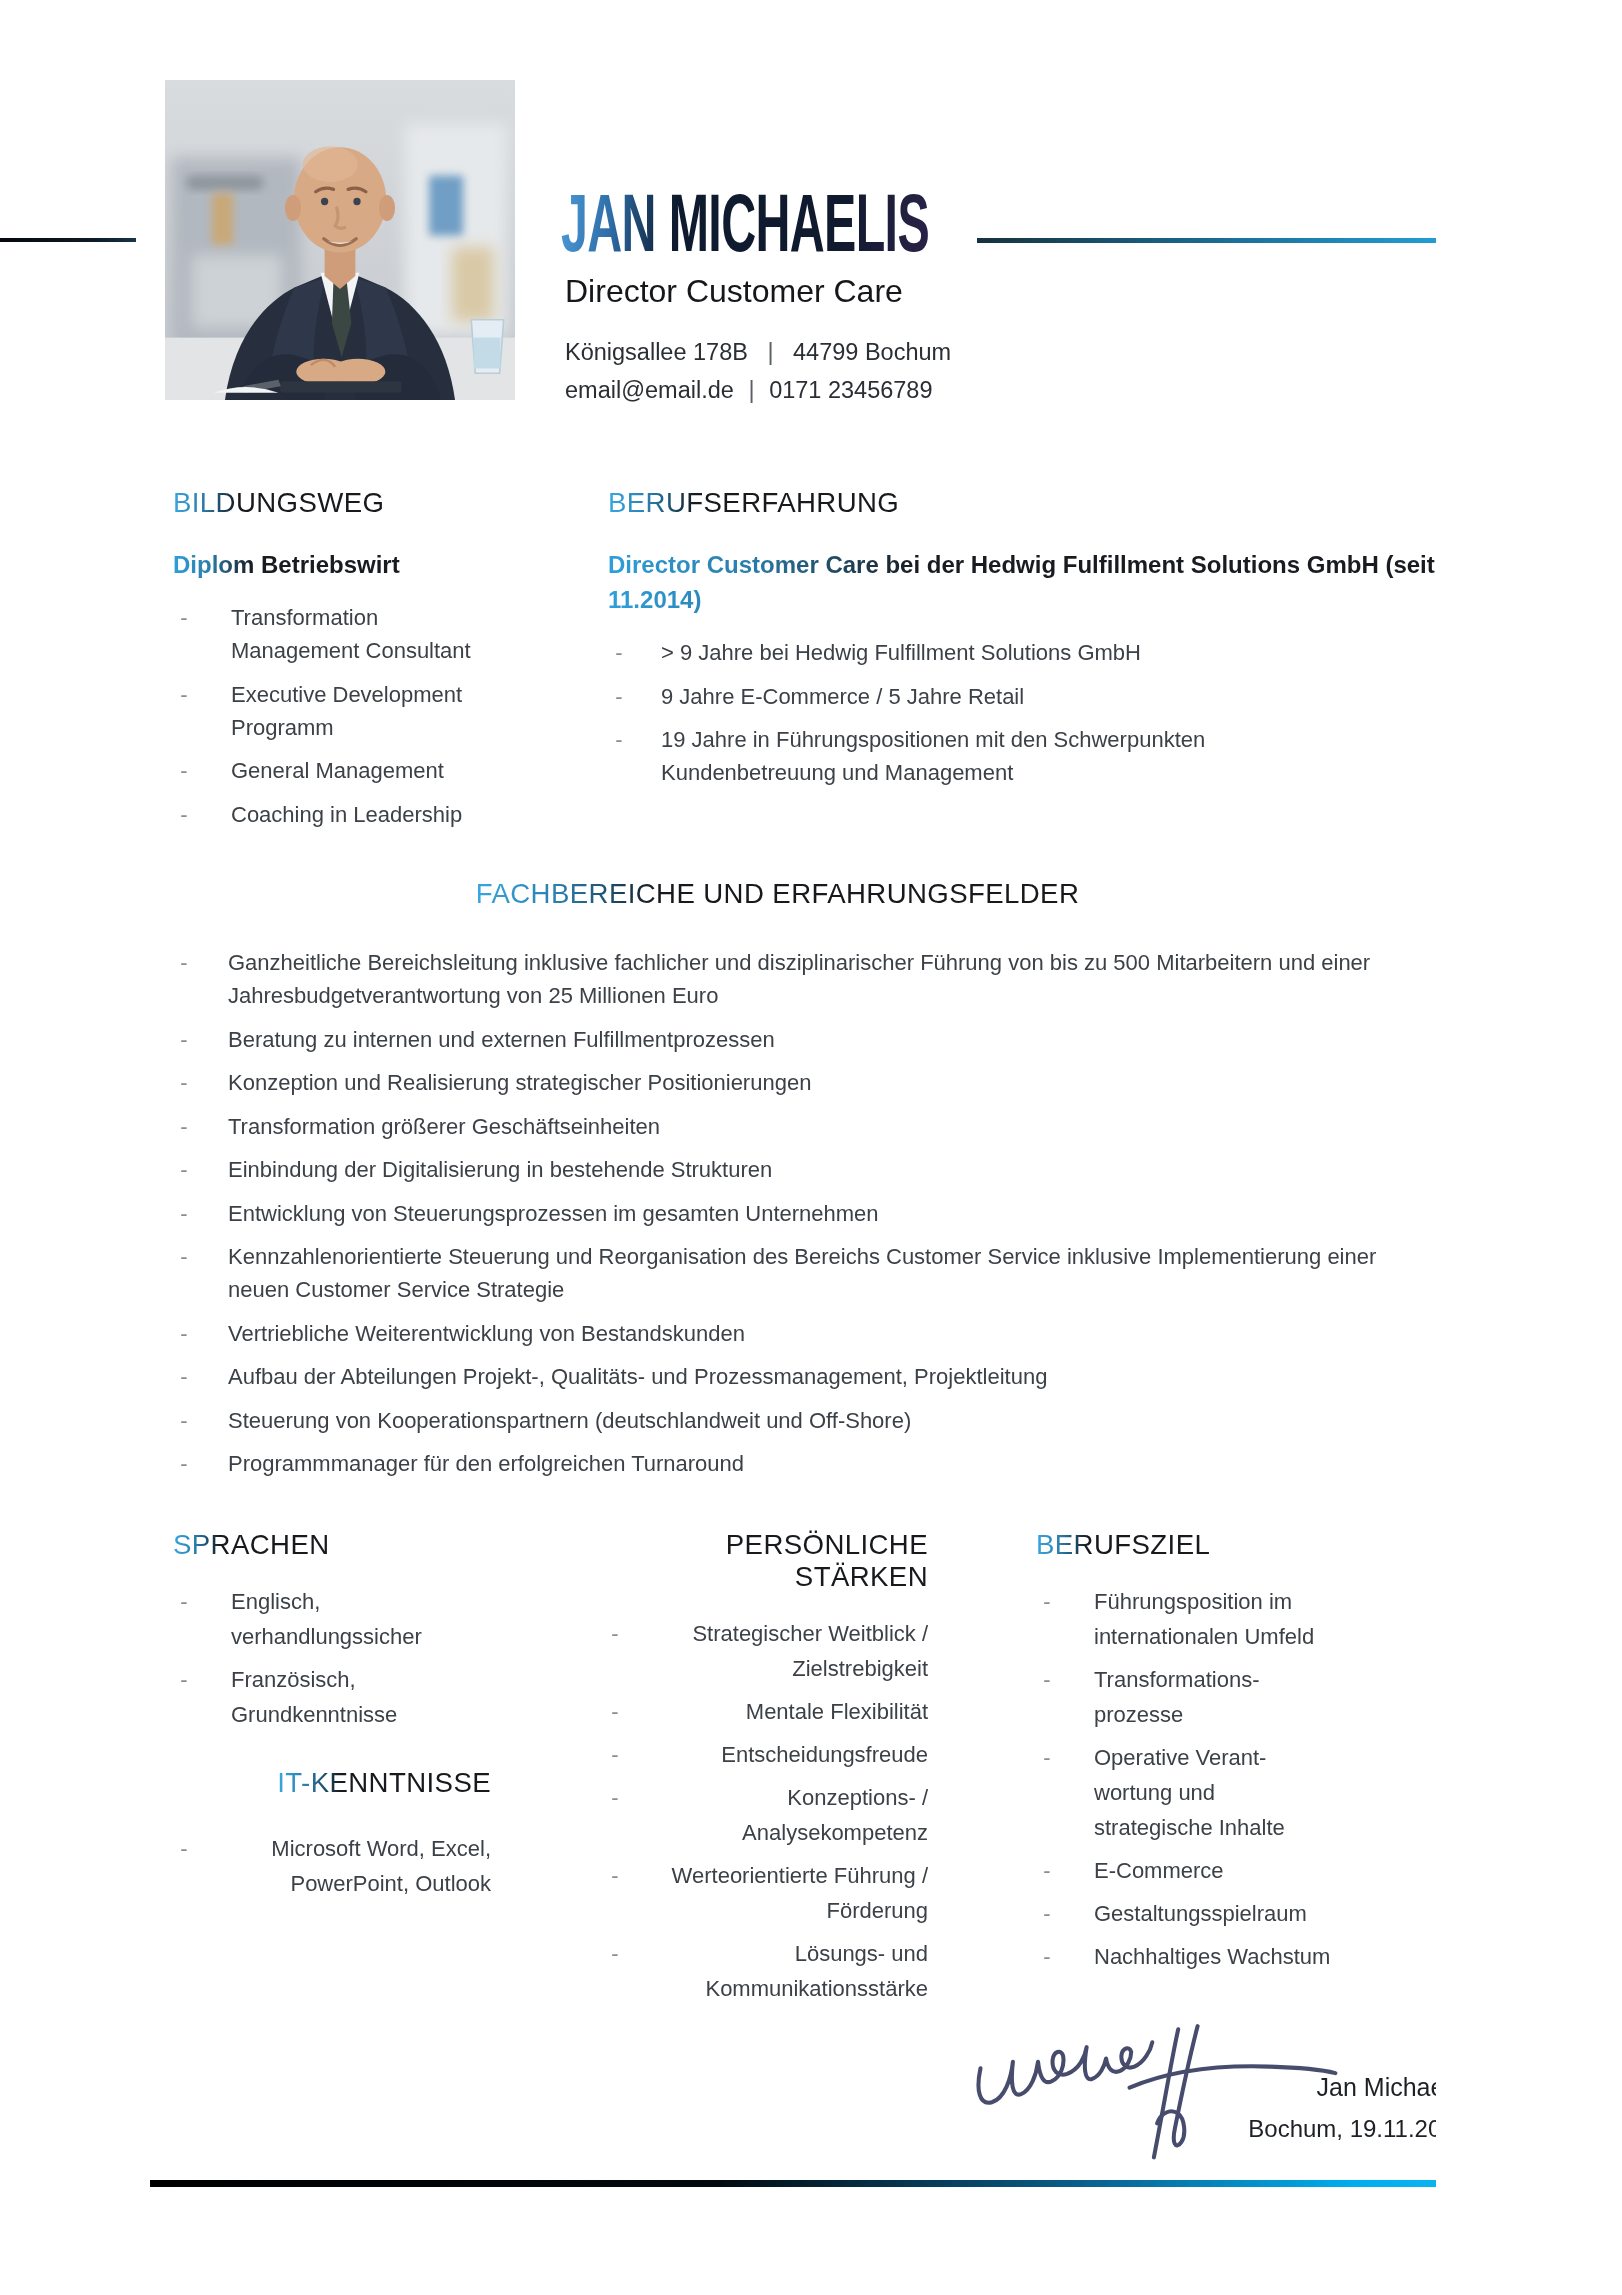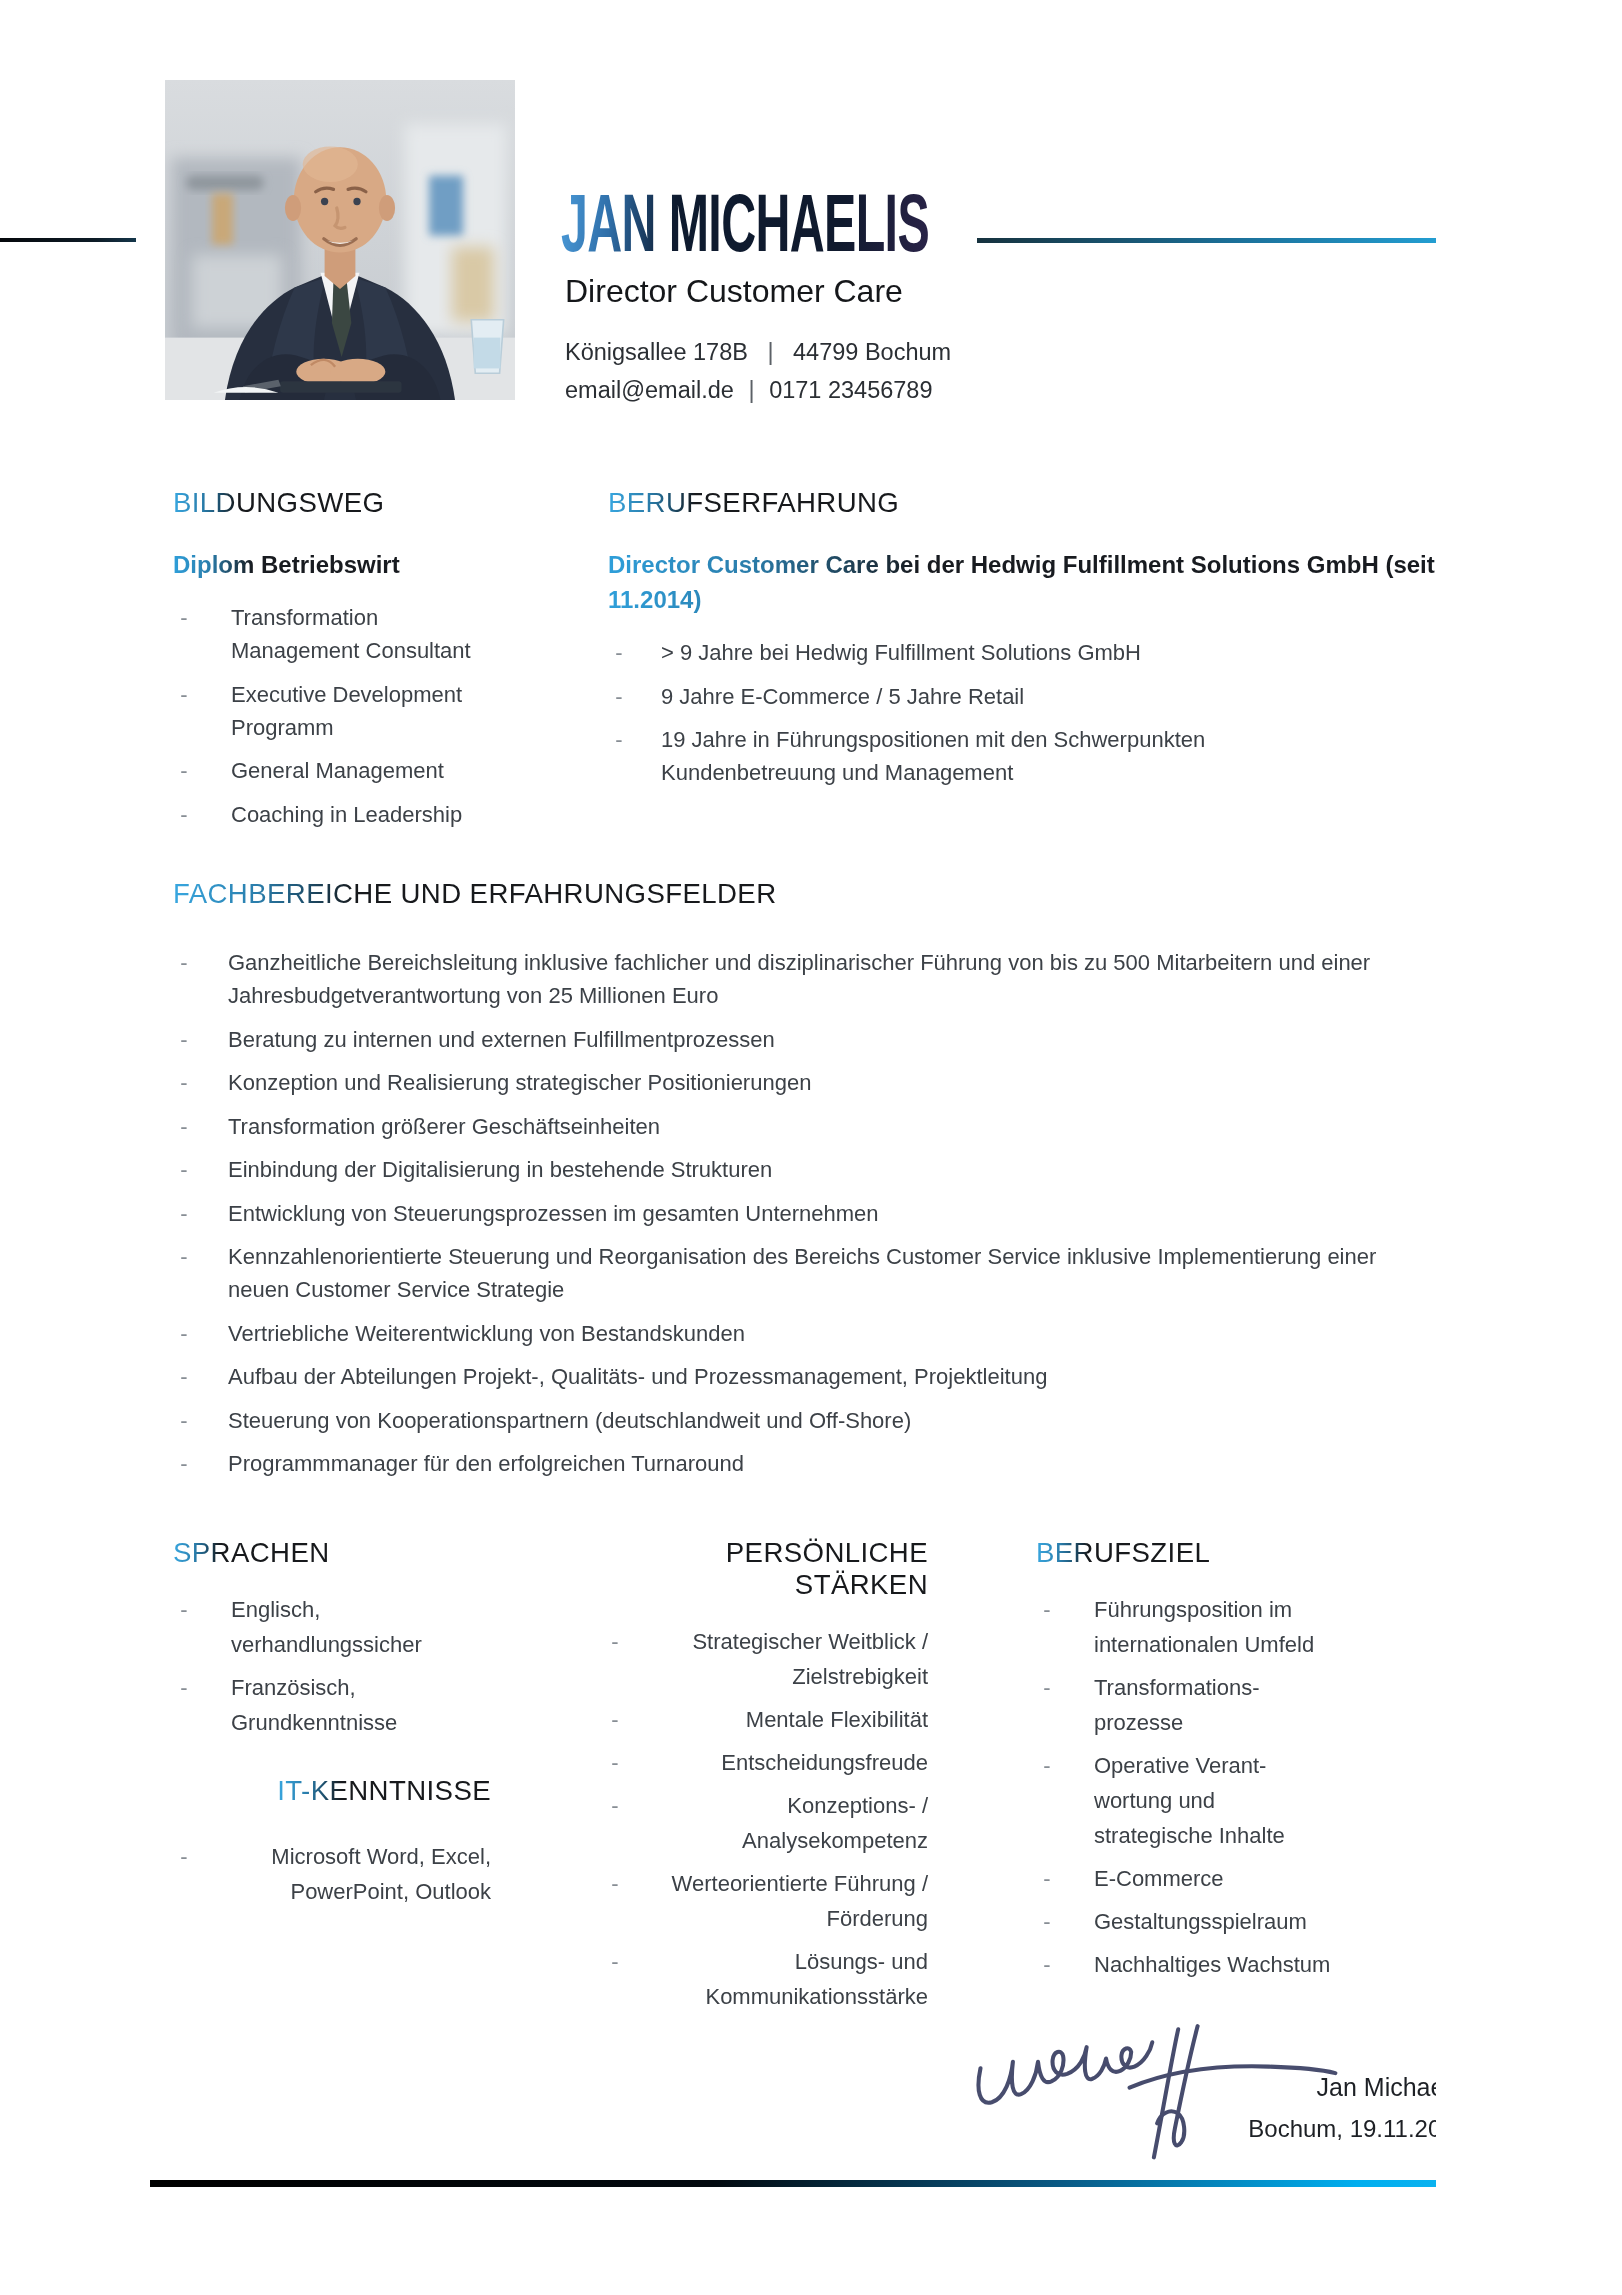--- a/index.html
+++ b/index.html
@@ -44,24 +44,24 @@
     margin-bottom:10.5px;color:#3c4147;
   }
   ul.blist li::before{content:"-";position:absolute;left:7.3px;top:0;color:#878d94;}
 
   
   #sec-bildung{left:173px;top:487px;width:334px;}
   #sec-beruf{left:608px;top:487px;width:880px;}
   #sec-beruf ul.blist{max-width:734px;}
   #sec-beruf ul.blist li{padding-left:53px;}
   #sec-fach{left:173px;top:878px;width:1209px;}
-  #sec-fach .sec-h{margin-bottom:36px;}
+  #sec-fach .sec-h{margin-bottom:36px;text-align:center;}
   #sec-fach ul.blist li{padding-left:55px;}
 
-  .col .sec-h{margin-bottom:23px;margin-top:8px;}
+  .col .sec-h{margin-bottom:23px;}
   .col ul.blist li{line-height:35px;margin-bottom:8px;}
   #sec-sprachen{left:173px;top:1529px;width:318px;}
   #sec-it{left:173px;top:1767px;width:318px;text-align:right;}
   #sec-it .sec-h{margin-bottom:32px;}
   #sec-staerken{left:604px;top:1529px;width:324px;text-align:right;}
   #sec-staerken ul.blist li{padding-left:57px;}
   #sec-ziel{left:1036px;top:1529px;width:302px;}
   #sec-ziel ul.blist li{padding-left:58px;}
 
   

